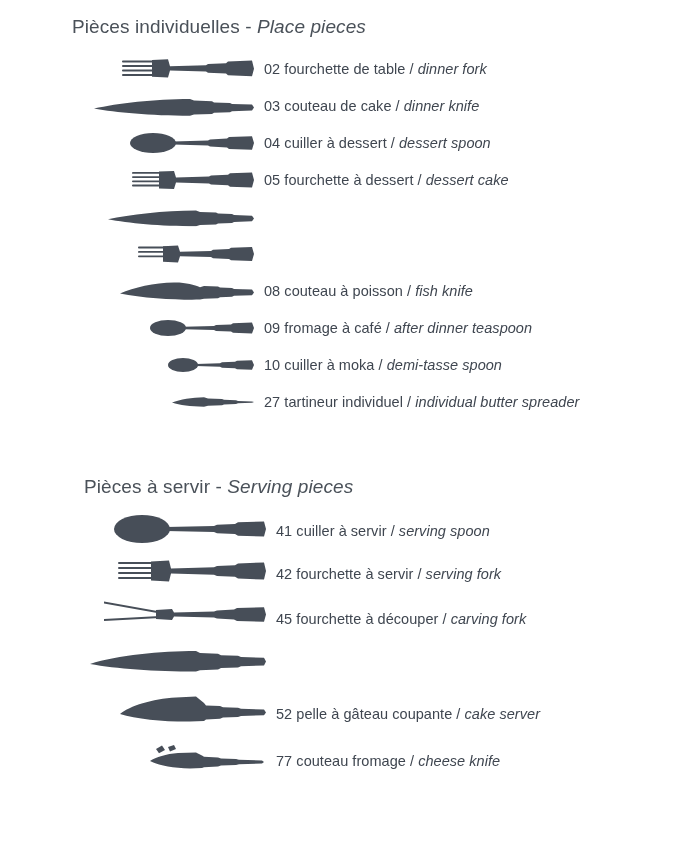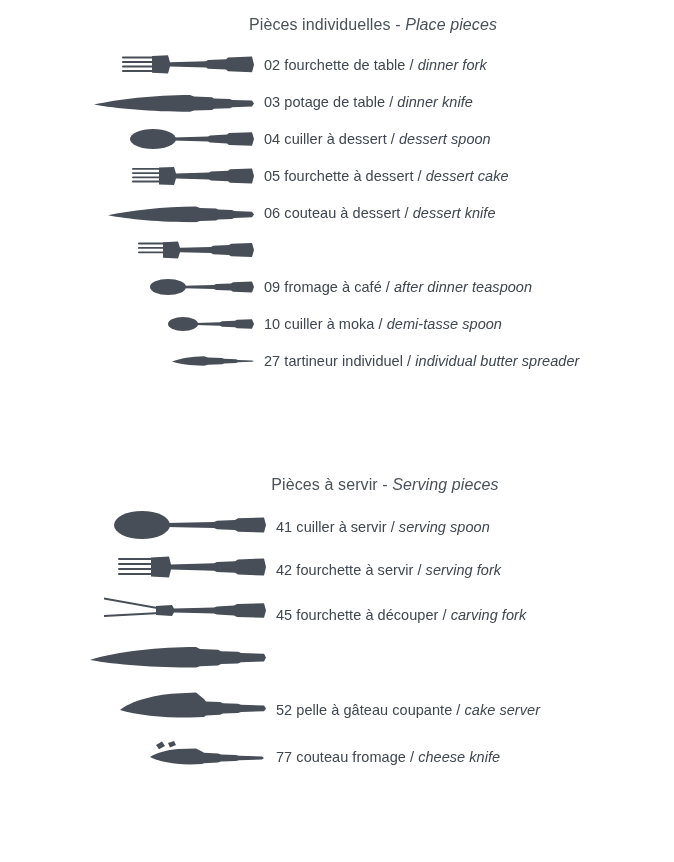--- a/index.html
+++ b/index.html
@@ -18,26 +18,25 @@
     position: relative;
     width: 674px;
     height: 862px;
   }
   .section {
     position: absolute;
     left: 0;
     width: 674px;
   }
   .section-title {
-    font-size: 16px;
+    font-size: 19px;
     color: #4a5159;
     padding-left: 72px;
     letter-spacing: 0.1px;
     white-space: nowrap;
-    text-align: center;
   }
   .section-title .fr { font-style: normal; }
   .section-title .sep { font-style: normal; }
   .section-title .en { font-style: italic; }
 
   .rows {
     position: relative;
     margin-top: 10px;
   }
   .row {
@@ -110,21 +109,21 @@
       </div>
 
       <div class="row">
         <div class="art">
           <svg width="160" height="20" viewBox="0 0 160 20">
             <path class="fill" d="M0 12.6 C24 7.2, 60 3.2, 96 3.0 L100 4.6 L118 5.2 L120 6.4 L136 6.9 L138 8.0 L158 8.6 L160 11.6 L158 14.6 L138 15.2 L136 16.3 L120 16.8 L118 18.0 L100 18.6 L96 19.8 C56 19.8, 22 16.6, 0 12.6 Z"></path>
           </svg>
         </div>
         <div class="label">
           <span class="num">03</span>
-          <span class="fr">potage de table</span><span> / </span><span class="en">dinner knife</span>
+          <span class="fr">couteau de cake</span><span> / </span><span class="en">dinner knife</span>
         </div>
       </div>
 
       <div class="row">
         <div class="art">
           <svg width="124" height="24" viewBox="0 0 124 24">
             <ellipse class="fill" cx="23" cy="12" rx="23" ry="10"></ellipse>
             <path class="fill" d="M43 10.5 L78 9.5 L80 8.4 L97 7.6 L99 6.1 L122 5.3 L124 12 L122 18.7 L99 17.9 L97 16.4 L80 15.6 L78 14.5 L43 13.5 Z"></path>
           </svg>
         </div>
@@ -151,39 +150,46 @@
           <span class="fr">fourchette à dessert</span><span> / </span><span class="en">dessert cake</span>
         </div>
       </div>
 
       <div class="row">
         <div class="art">
           <svg width="146" height="19" viewBox="0 0 146 19">
             <path class="fill" d="M0 11.8 C22 7.0, 55 3.2, 88 3.0 L92 4.4 L108 5.0 L110 6.1 L124 6.6 L126 7.6 L144 8.2 L146 11.0 L144 13.8 L126 14.4 L124 15.4 L110 15.9 L108 17.0 L92 17.6 L88 18.8 C52 18.8, 20 15.6, 0 11.8 Z"></path>
           </svg>
         </div>
-        <div class="label">
-          <span class="num">06</span>
-          <span class="fr">couteau à dessert</span><span> / </span><span class="en">dessert knife</span>
-        </div>
       </div>
 
       <div class="row">
         <div class="art">
           <svg width="116" height="22" viewBox="0 0 116 22">
             <g class="fill">
               <rect x="0" y="3.6" width="29" height="1.8" rx="0.9"></rect>
               <rect x="0" y="8.0" width="29" height="1.8" rx="0.9"></rect>
               <rect x="0" y="12.4" width="29" height="1.8" rx="0.9"></rect>
               <path d="M25 3.2 L40 2.6 L42 8.8 L73 7.9 L75 6.8 L91 6.1 L93 4.7 L114 3.9 L116 11 L114 18.1 L93 17.3 L91 15.9 L75 15.2 L73 14.1 L42 13.2 L40 19.4 L25 18.8 Z"></path>
             </g>
           </svg>
         </div>
       </div>
 
+      <div class="row">
+        <div class="art">
+          <svg width="134" height="22" viewBox="0 0 134 22">
+            <path class="fill" d="M0 13.5 C14 7.5, 34 3.0, 54 2.6 C66 2.4, 74 5.0, 80 7.2 L84 6.0 L98 6.6 L100 7.6 L112 8.1 L114 9.0 L132 9.6 L134 12.4 L132 15.2 L114 15.8 L112 16.7 L100 17.2 L98 18.2 L84 18.8 L80 19.6 C62 20.2, 24 18.6, 0 13.5 Z"></path>
+          </svg>
+        </div>
+        <div class="label">
+          <span class="num">08</span>
+          <span class="fr">couteau à poisson</span><span> / </span><span class="en">fish knife</span>
+        </div>
+      </div>
 
       <div class="row">
         <div class="art">
           <svg width="104" height="20" viewBox="0 0 104 20">
             <ellipse class="fill" cx="18" cy="10" rx="18" ry="8"></ellipse>
             <path class="fill" d="M34 8.8 L64 8.0 L66 7.0 L81 6.4 L83 5.2 L102 4.6 L104 10 L102 15.4 L83 14.8 L81 13.6 L66 13.0 L64 12.0 L34 11.2 Z"></path>
           </svg>
         </div>
         <div class="label">
           <span class="num">09</span>

